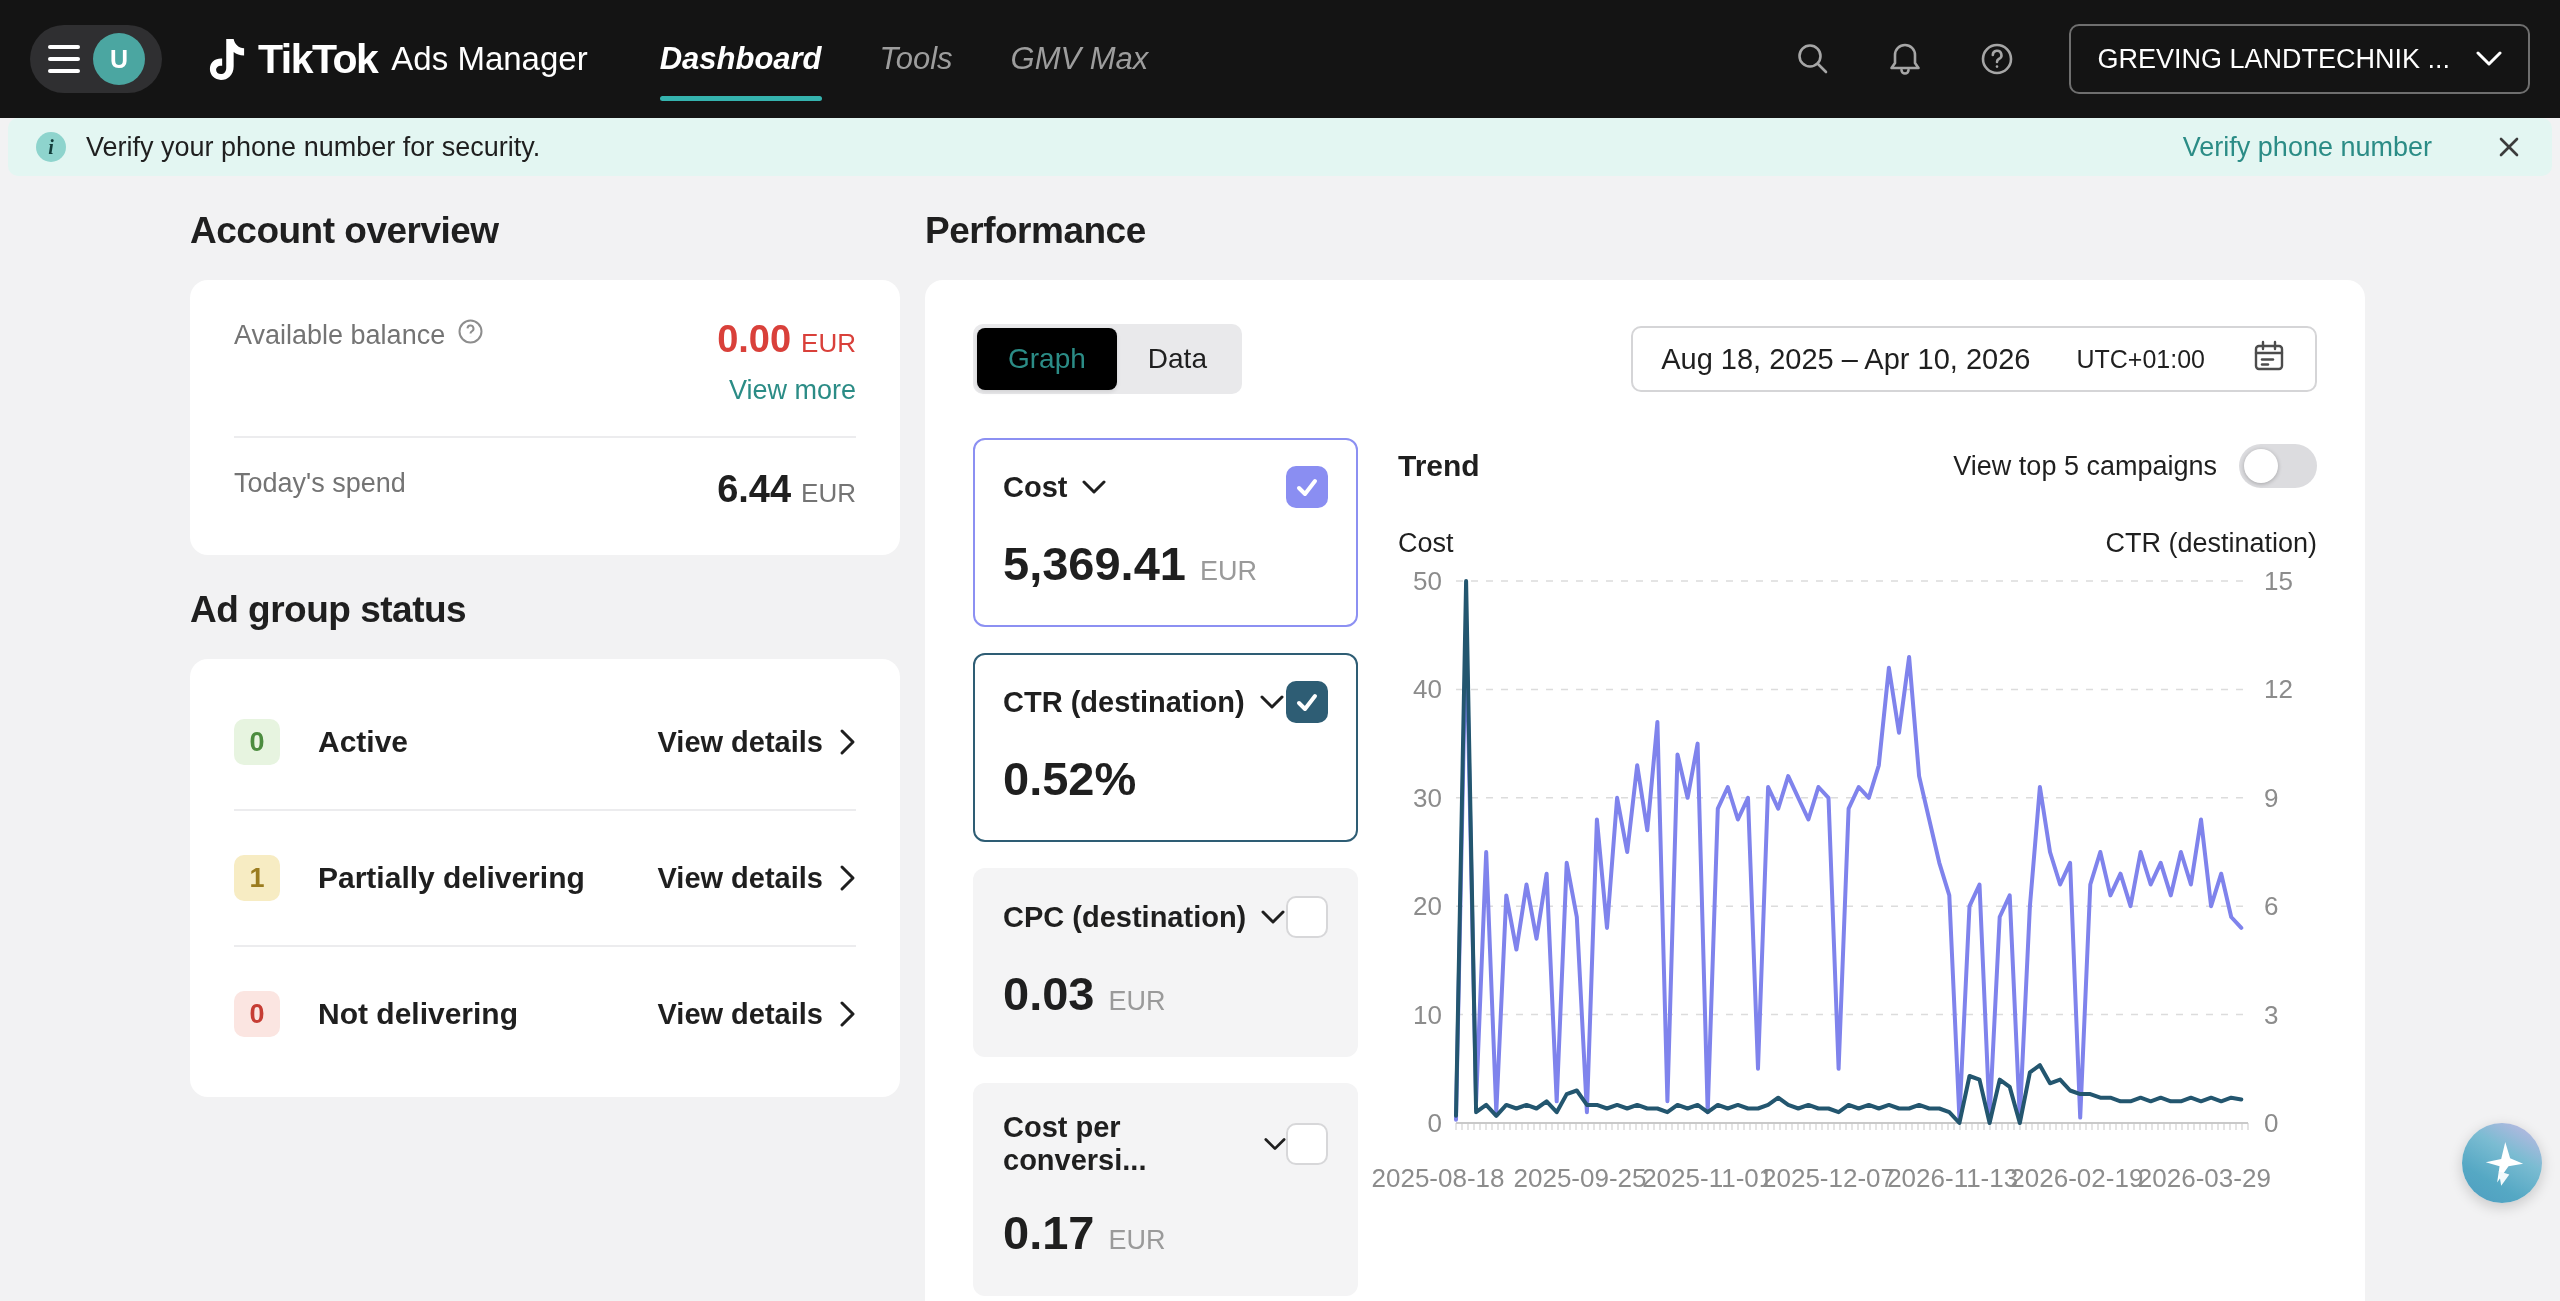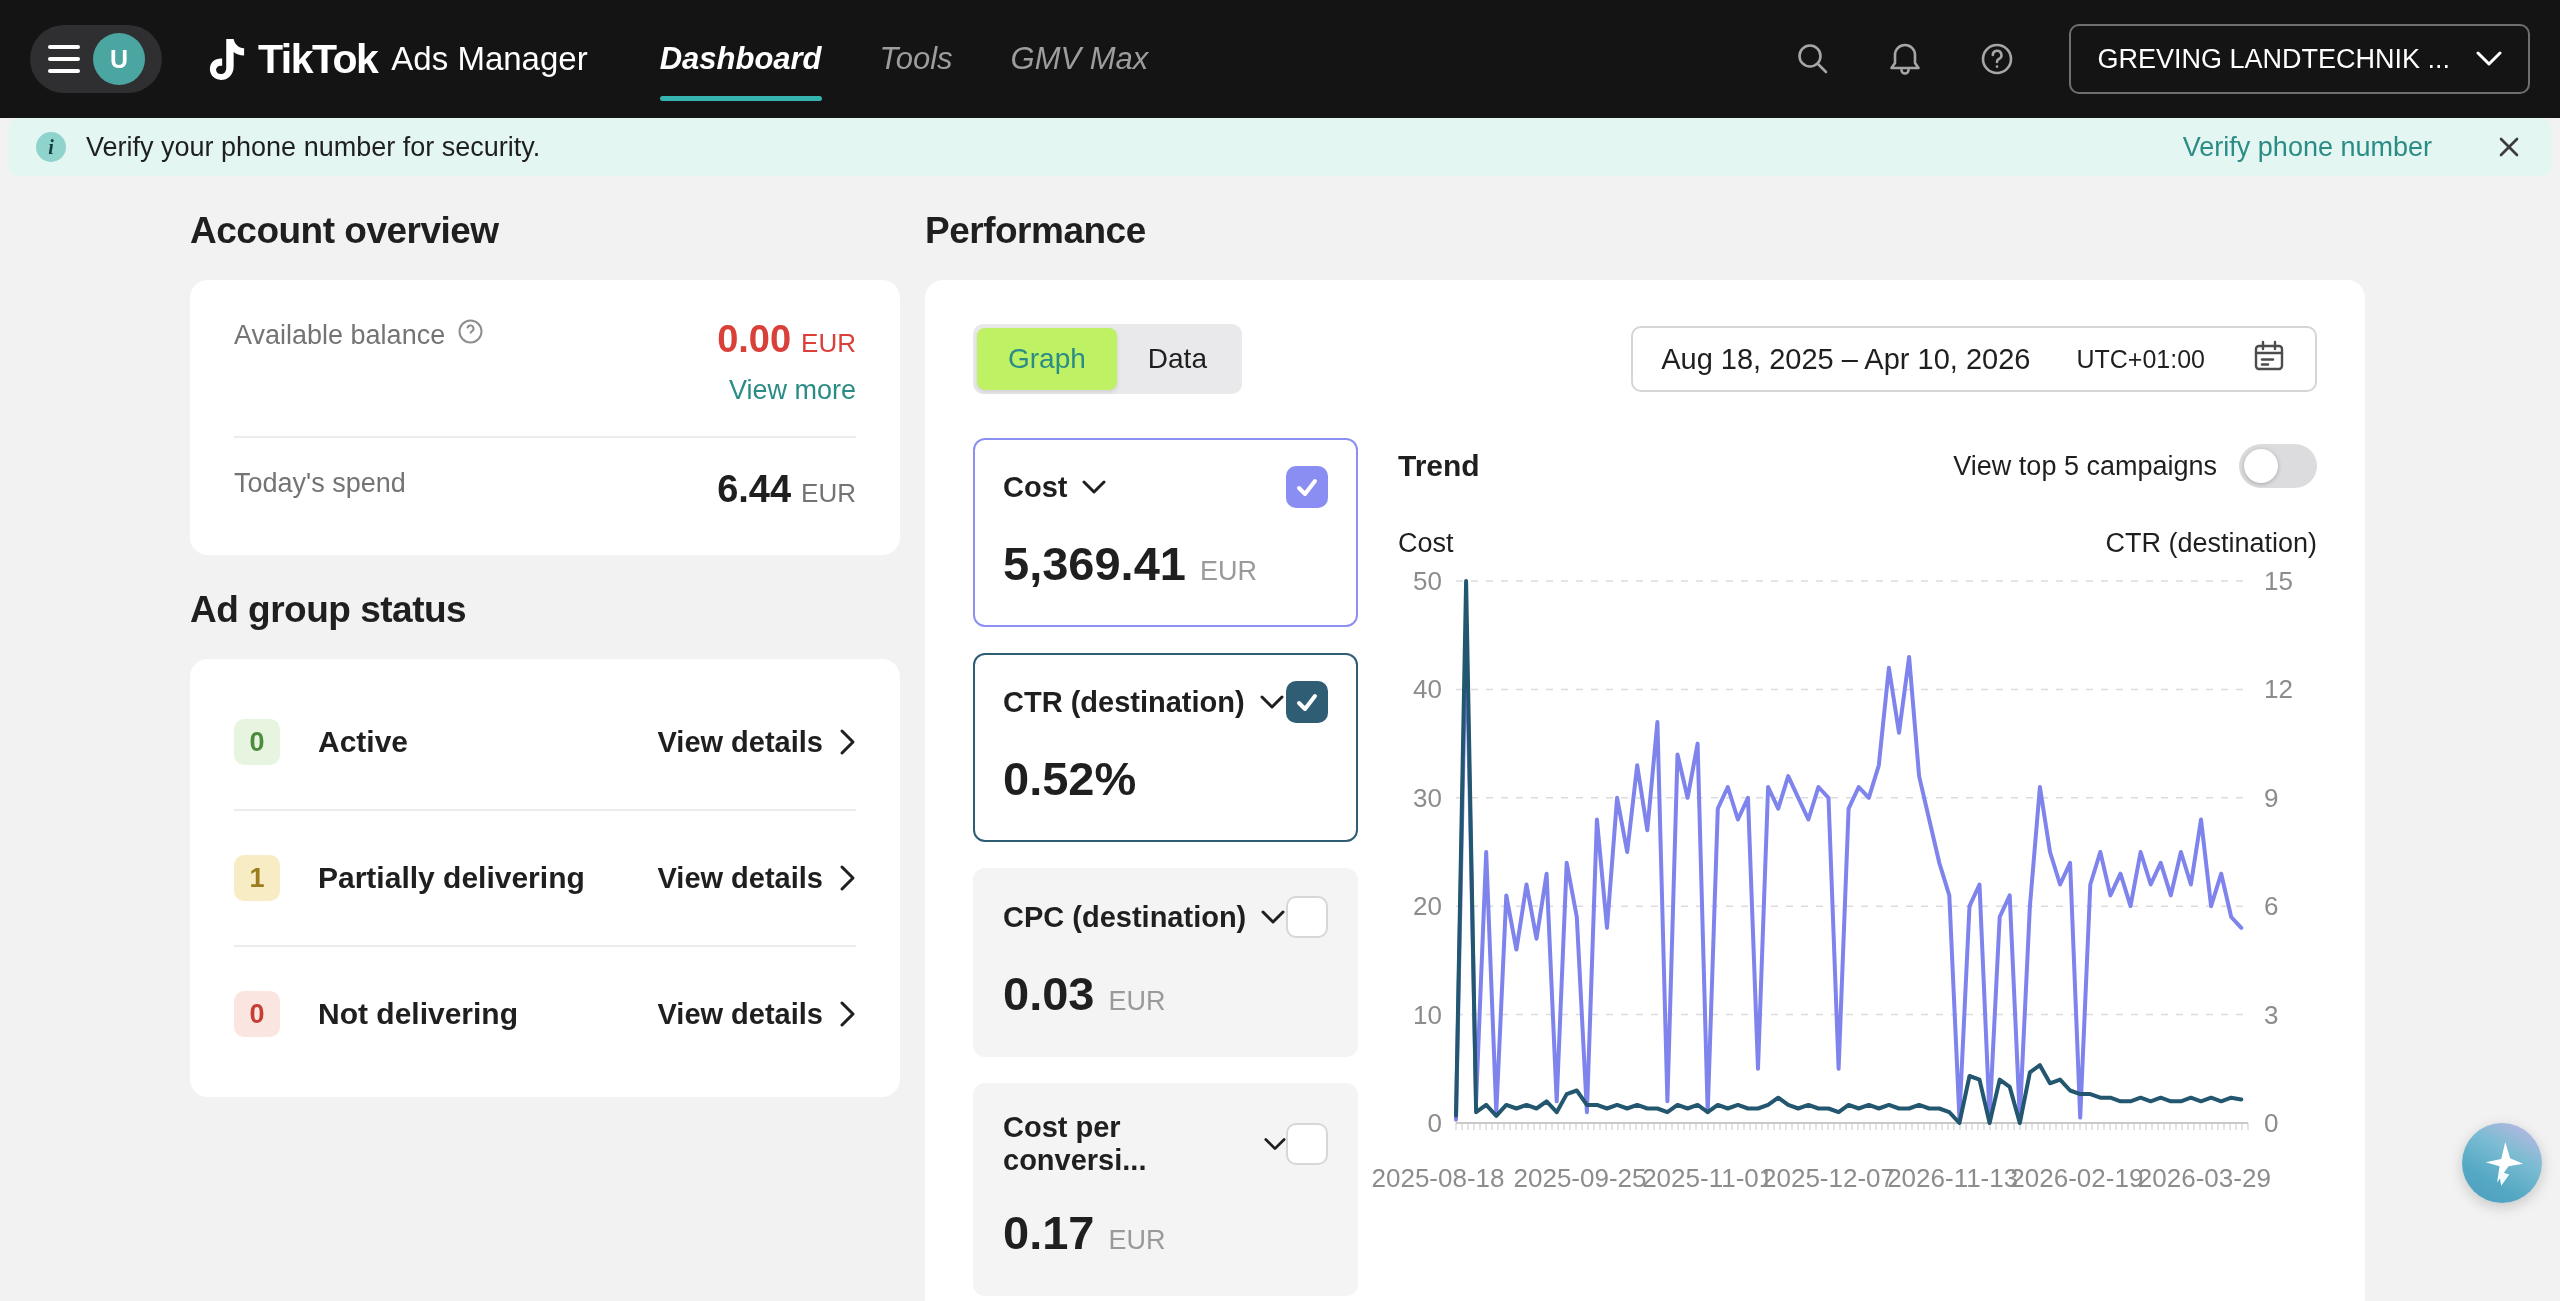--- a/index.html
+++ b/index.html
@@ -56,21 +56,21 @@
   .status-row{display:flex;align-items:center;padding:44px 0;}
   .badge{width:46px;height:46px;border-radius:10px;font-size:27px;font-weight:700;display:flex;align-items:center;justify-content:center;margin-right:38px;flex:none;}
   .status-label{font-size:30px;font-weight:600;}
   .view-details{margin-left:auto;font-size:29px;font-weight:600;display:flex;align-items:center;gap:16px;cursor:pointer;}
   .view-details svg{width:17px;height:28px;stroke:#1f1f1f;fill:none;stroke-width:3;stroke-linecap:round;stroke-linejoin:round;}
   
   .perf-card{padding:44px 48px;box-sizing:border-box;min-height:975px;}
   .perf-top{display:flex;justify-content:space-between;align-items:center;margin-bottom:44px;}
   .segmented{background:#e9e9eb;border-radius:10px;padding:4px;display:flex;}
   .seg{font-size:28px;padding:15px 31px;border-radius:8px;color:#1f1f1f;cursor:pointer;}
-  .seg.active{background:#bef264;color:#2b8c86;box-shadow:0 2px 4px rgba(0,0,0,.10);}
+  .seg.active{background:#000000;color:#2b8c86;box-shadow:0 2px 4px rgba(0,0,0,.10);}
   .date-btn{border:2px solid #d5d5d7;border-radius:10px;height:66px;display:flex;align-items:center;gap:46px;padding:0 28px;font-size:29px;cursor:pointer;background:#fff;box-sizing:border-box;}
   .tz{font-size:25px;}
   .cal-icon svg{width:36px;height:36px;stroke:#4c4c4c;fill:none;stroke-width:2.4;stroke-linecap:round;}
   .perf-body{display:flex;gap:40px;}
   .metrics{width:385px;flex:none;display:flex;flex-direction:column;gap:26px;}
   .metric-card{border-radius:12px;padding:26px 28px 34px;background:#f4f4f5;border:2.5px solid transparent;box-sizing:border-box;cursor:pointer;}
   .metric-head{display:flex;align-items:center;justify-content:space-between;}
   .metric-name{font-size:29px;font-weight:700;display:flex;align-items:center;gap:15px;}
   .metric-name svg{width:24px;height:15px;stroke:#1f1f1f;fill:none;stroke-width:3;stroke-linecap:round;stroke-linejoin:round;}
   .checkbox{width:42px;height:42px;border-radius:10px;border:2.5px solid #d7d7d9;background:#fff;display:flex;align-items:center;justify-content:center;box-sizing:border-box;cursor:pointer;flex:none;}

